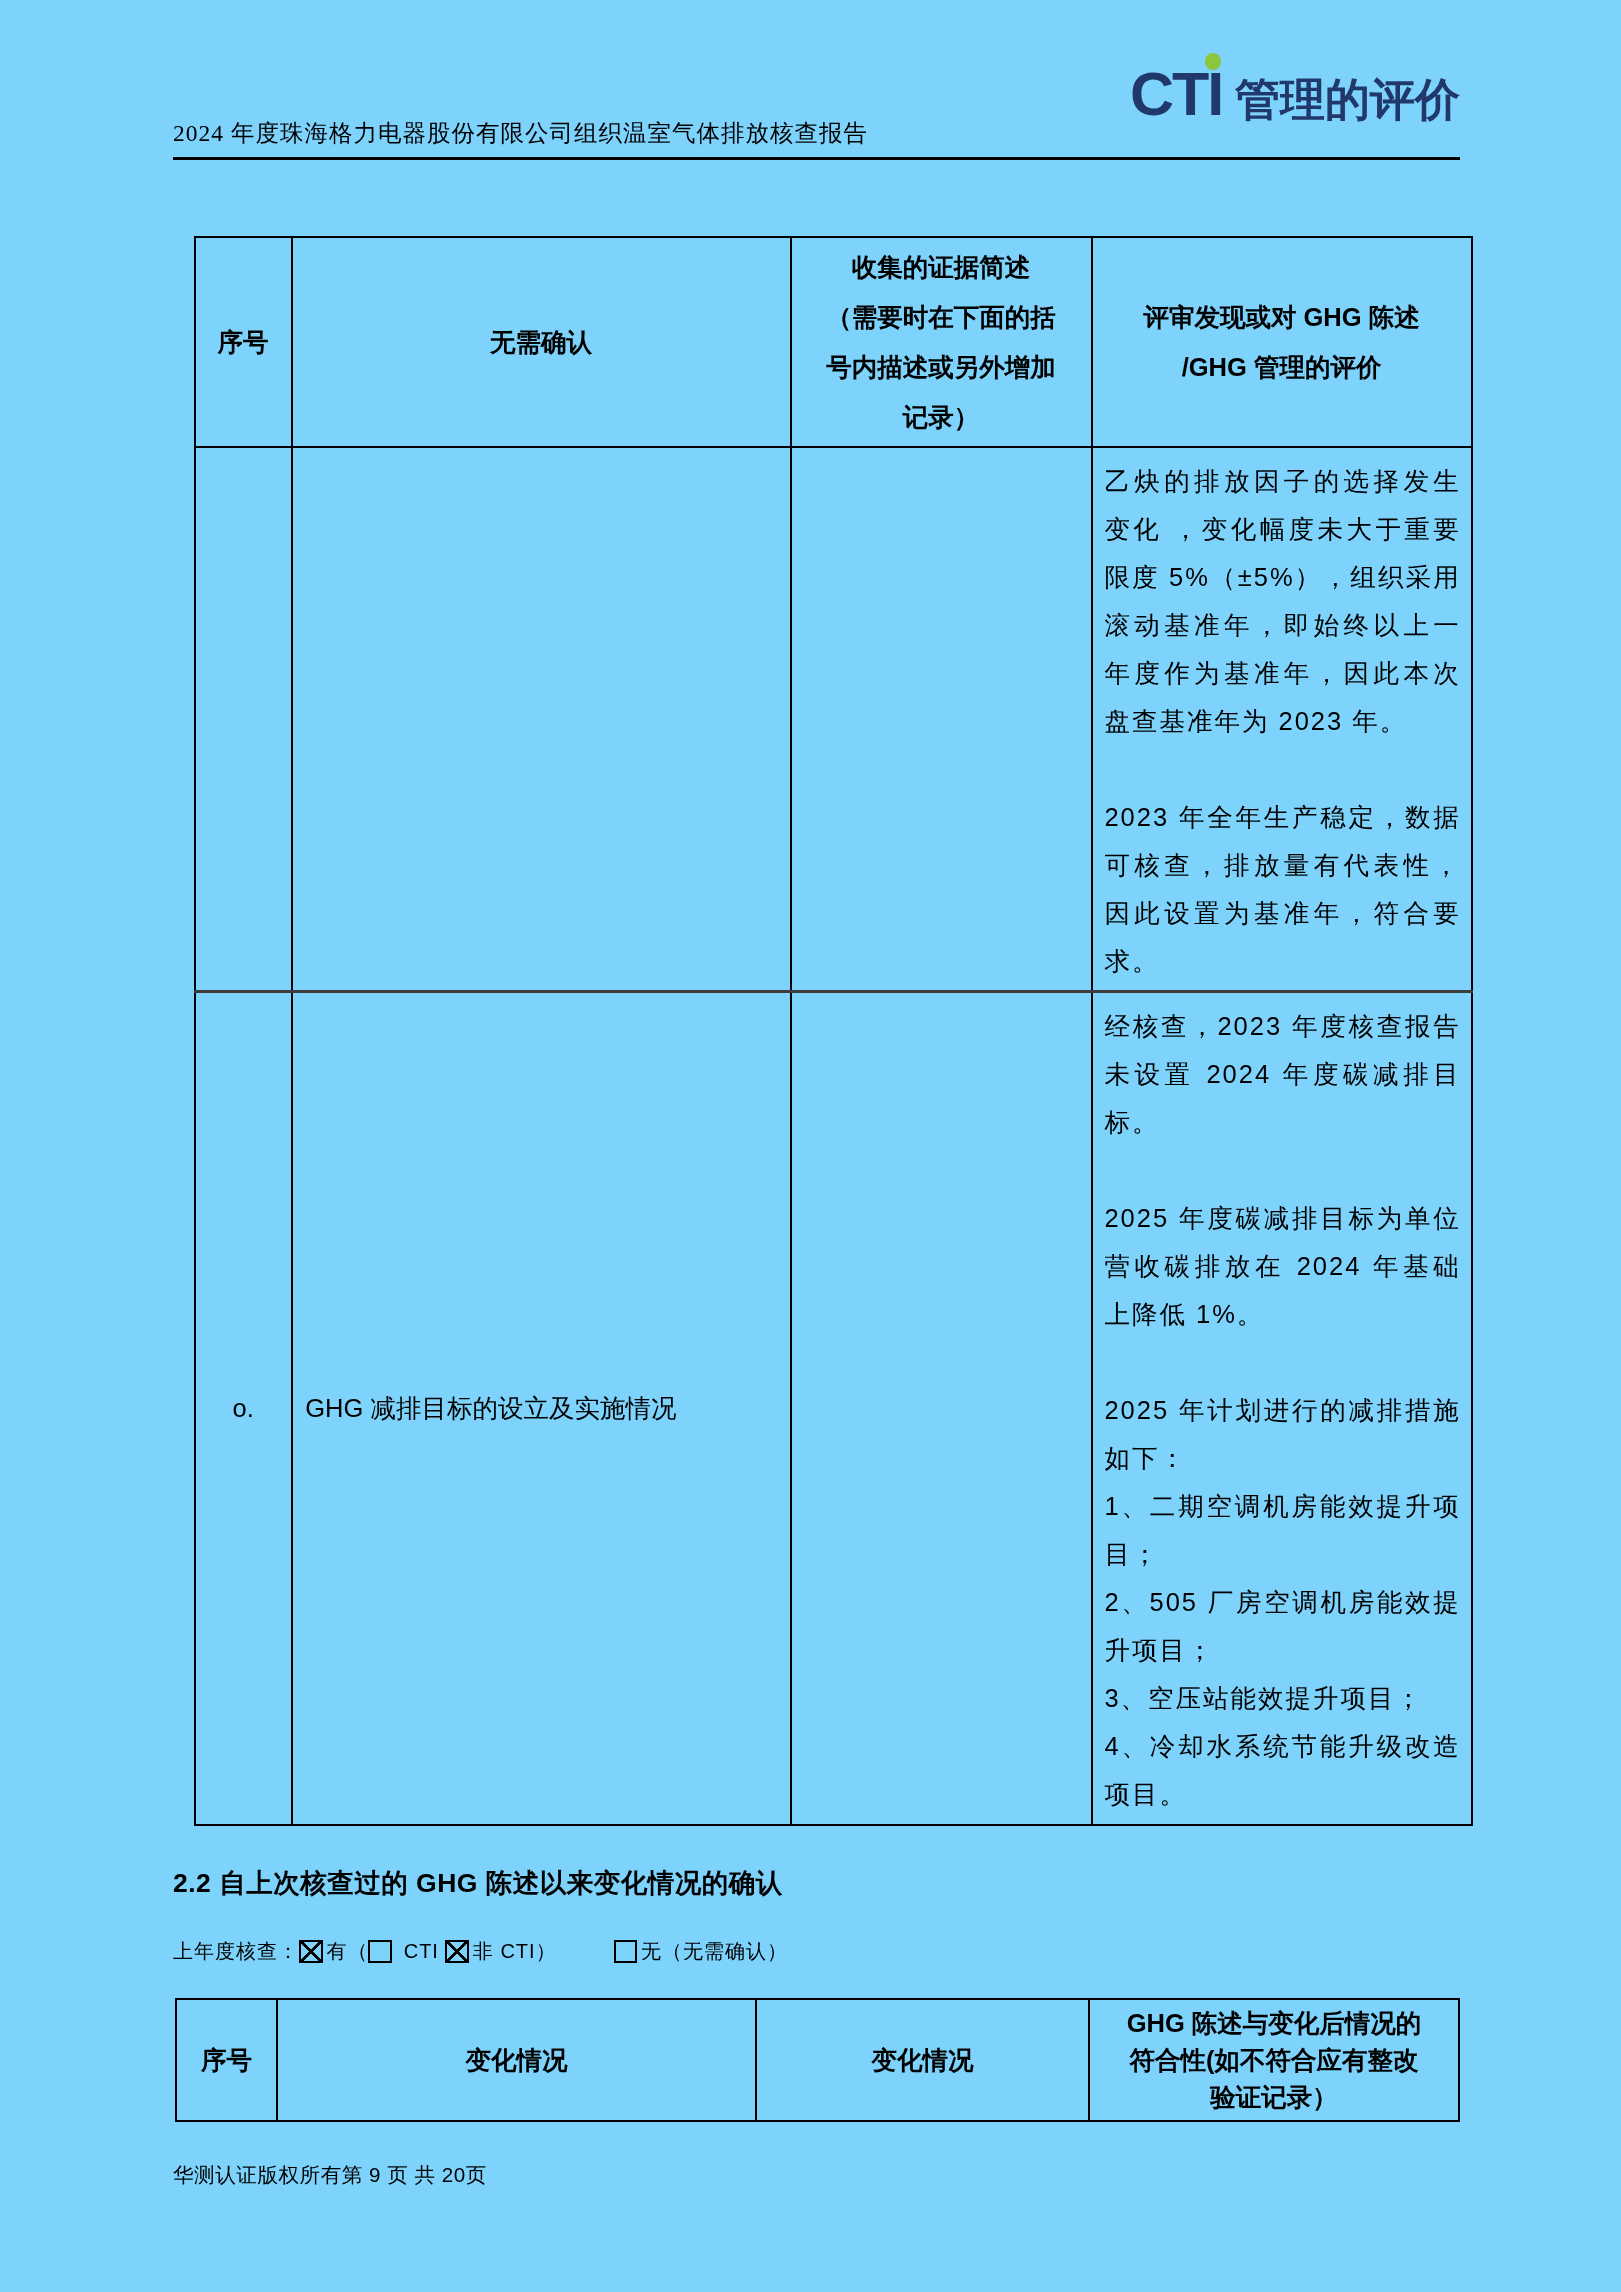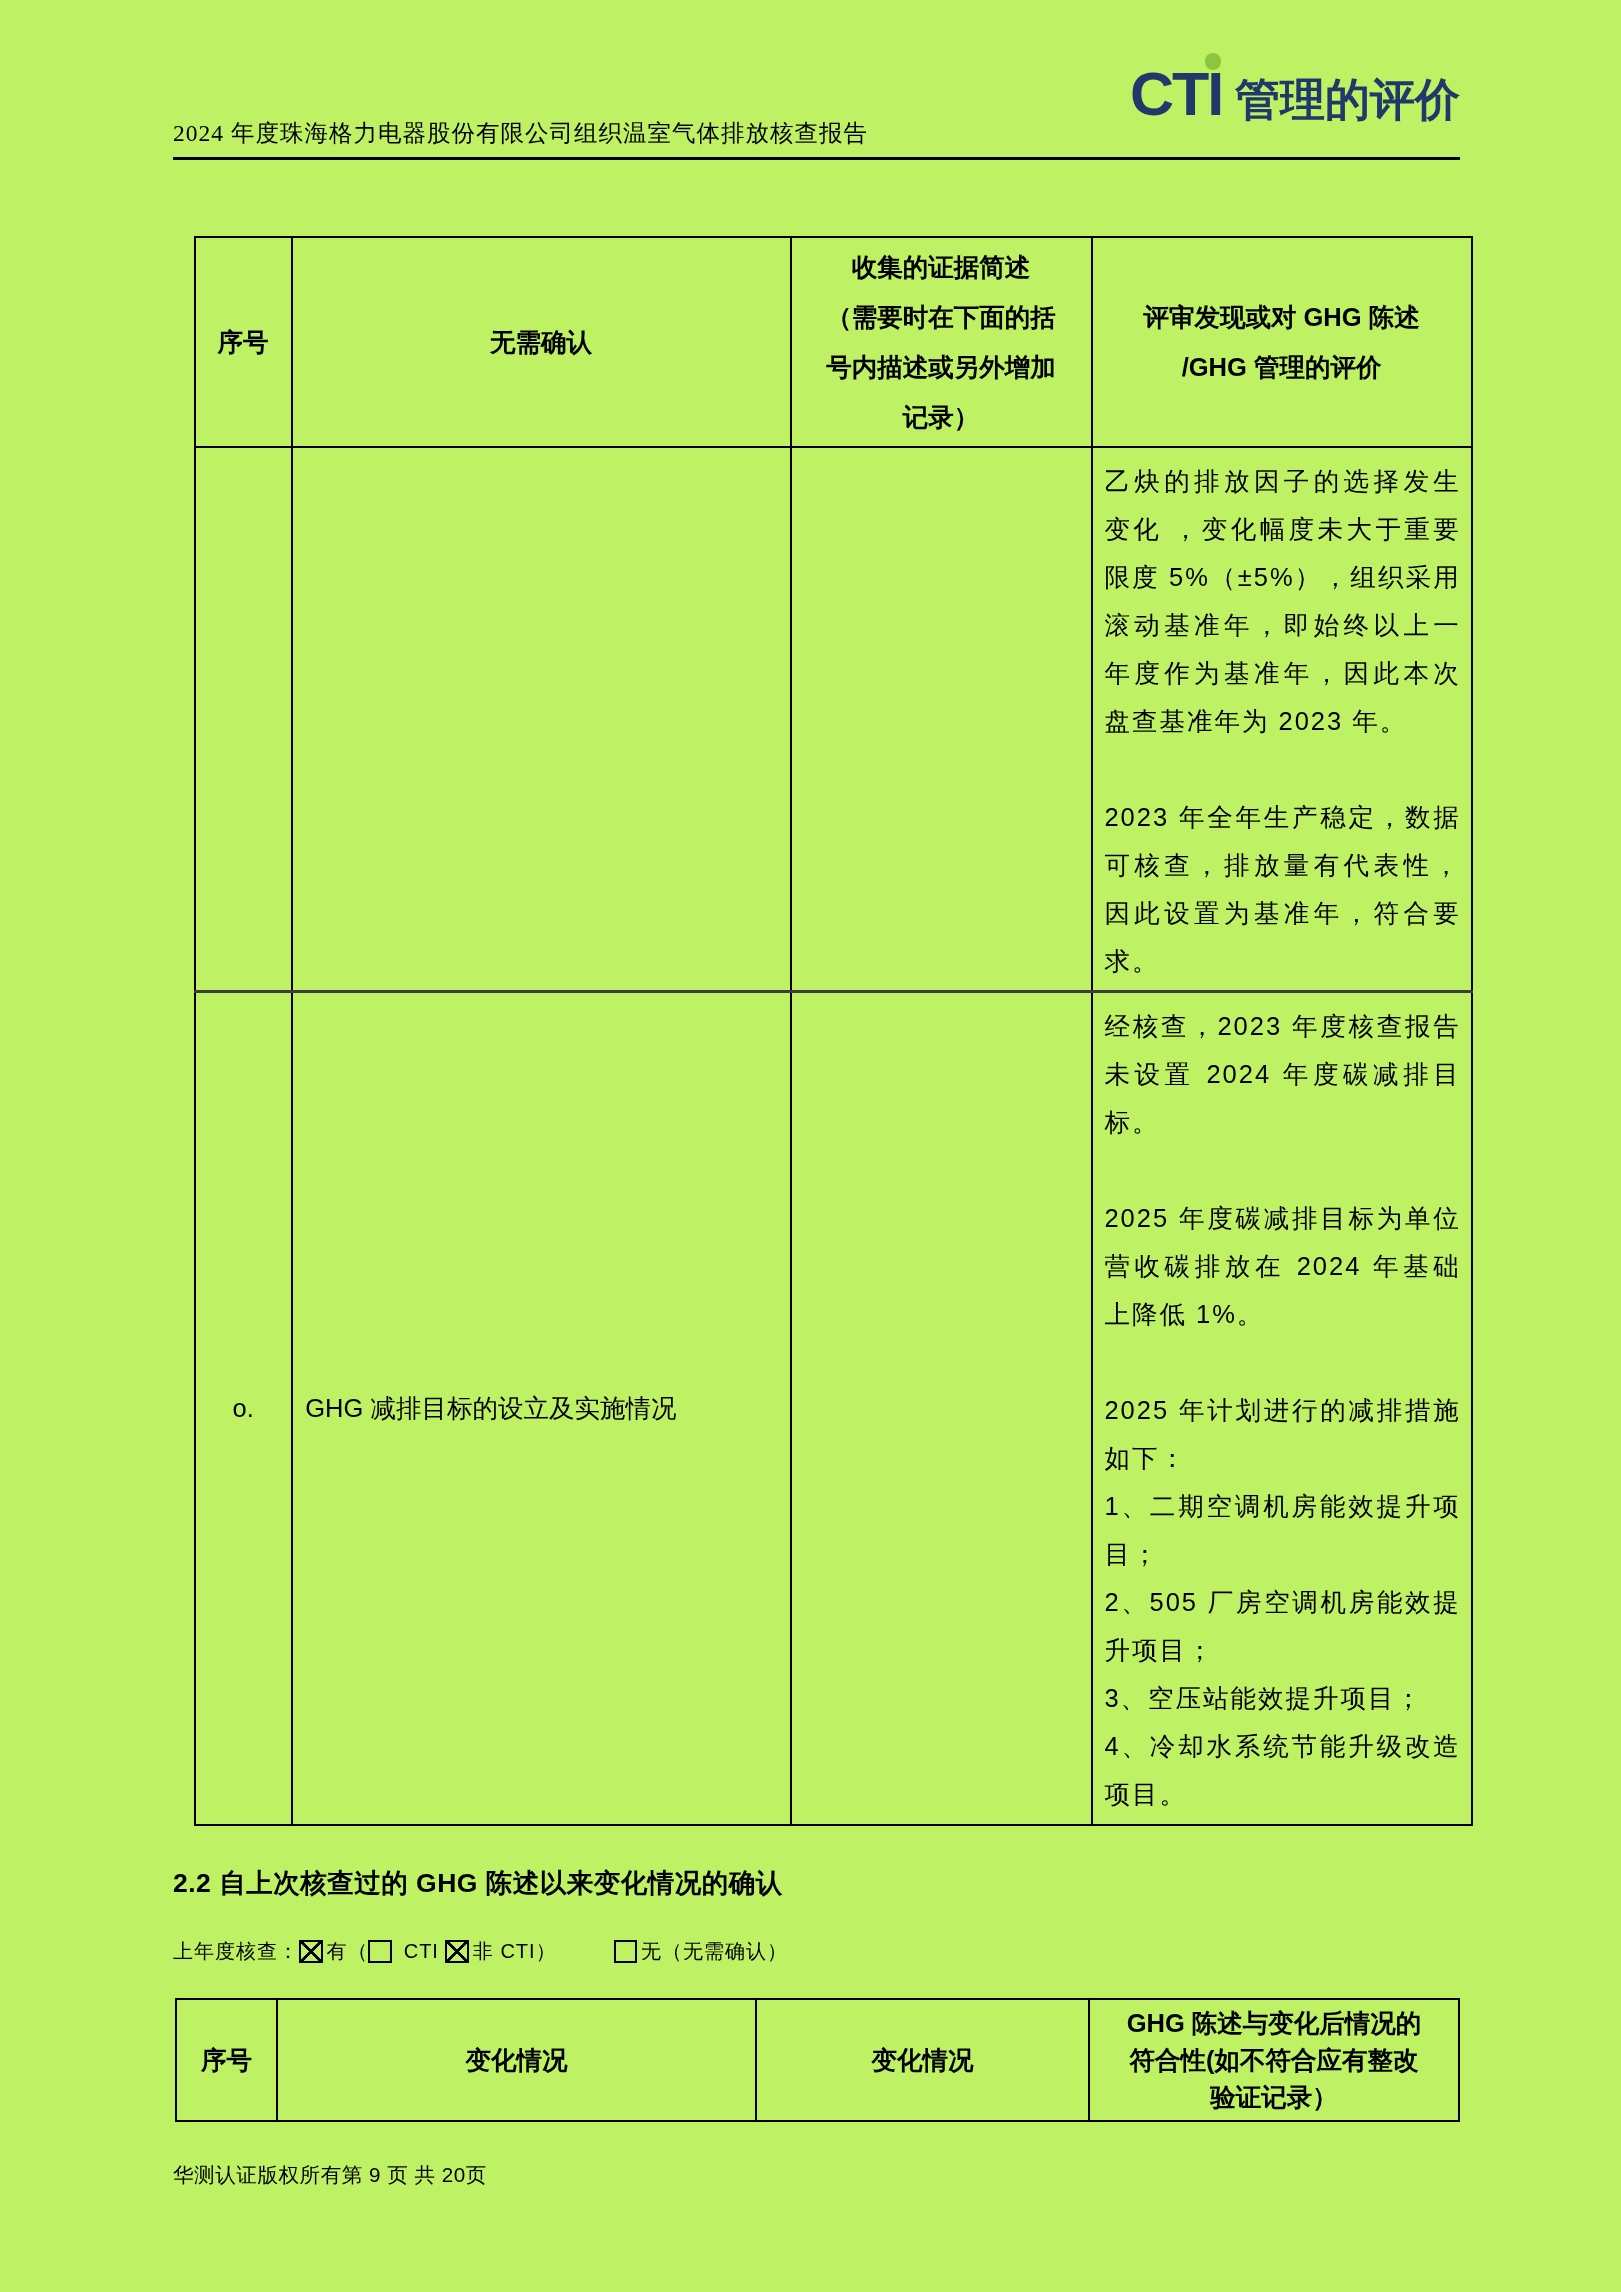--- a/index.html
+++ b/index.html
@@ -1,18 +1,18 @@
 <!DOCTYPE html>
 <html><head>
 <meta charset="utf-8">
 <style>
   * { margin:0; padding:0; box-sizing:border-box; }
   html,body { background:#888; }
   .page {
-    width:1621px; height:2293px; margin:0 auto; background:#bef264;
+    width:1621px; height:2293px; margin:0 auto; background:#7dd3fc;
     position:relative; color:#000;
     font-family:"Liberation Sans", sans-serif;
     overflow:hidden;
   }
   .content { padding:0 161px 0 173px; }
 
   
   .header { position:relative; height:160px; border-bottom:3.9px solid #000; }
   .doc-title {
     position:absolute; left:0; bottom:7.8px;

